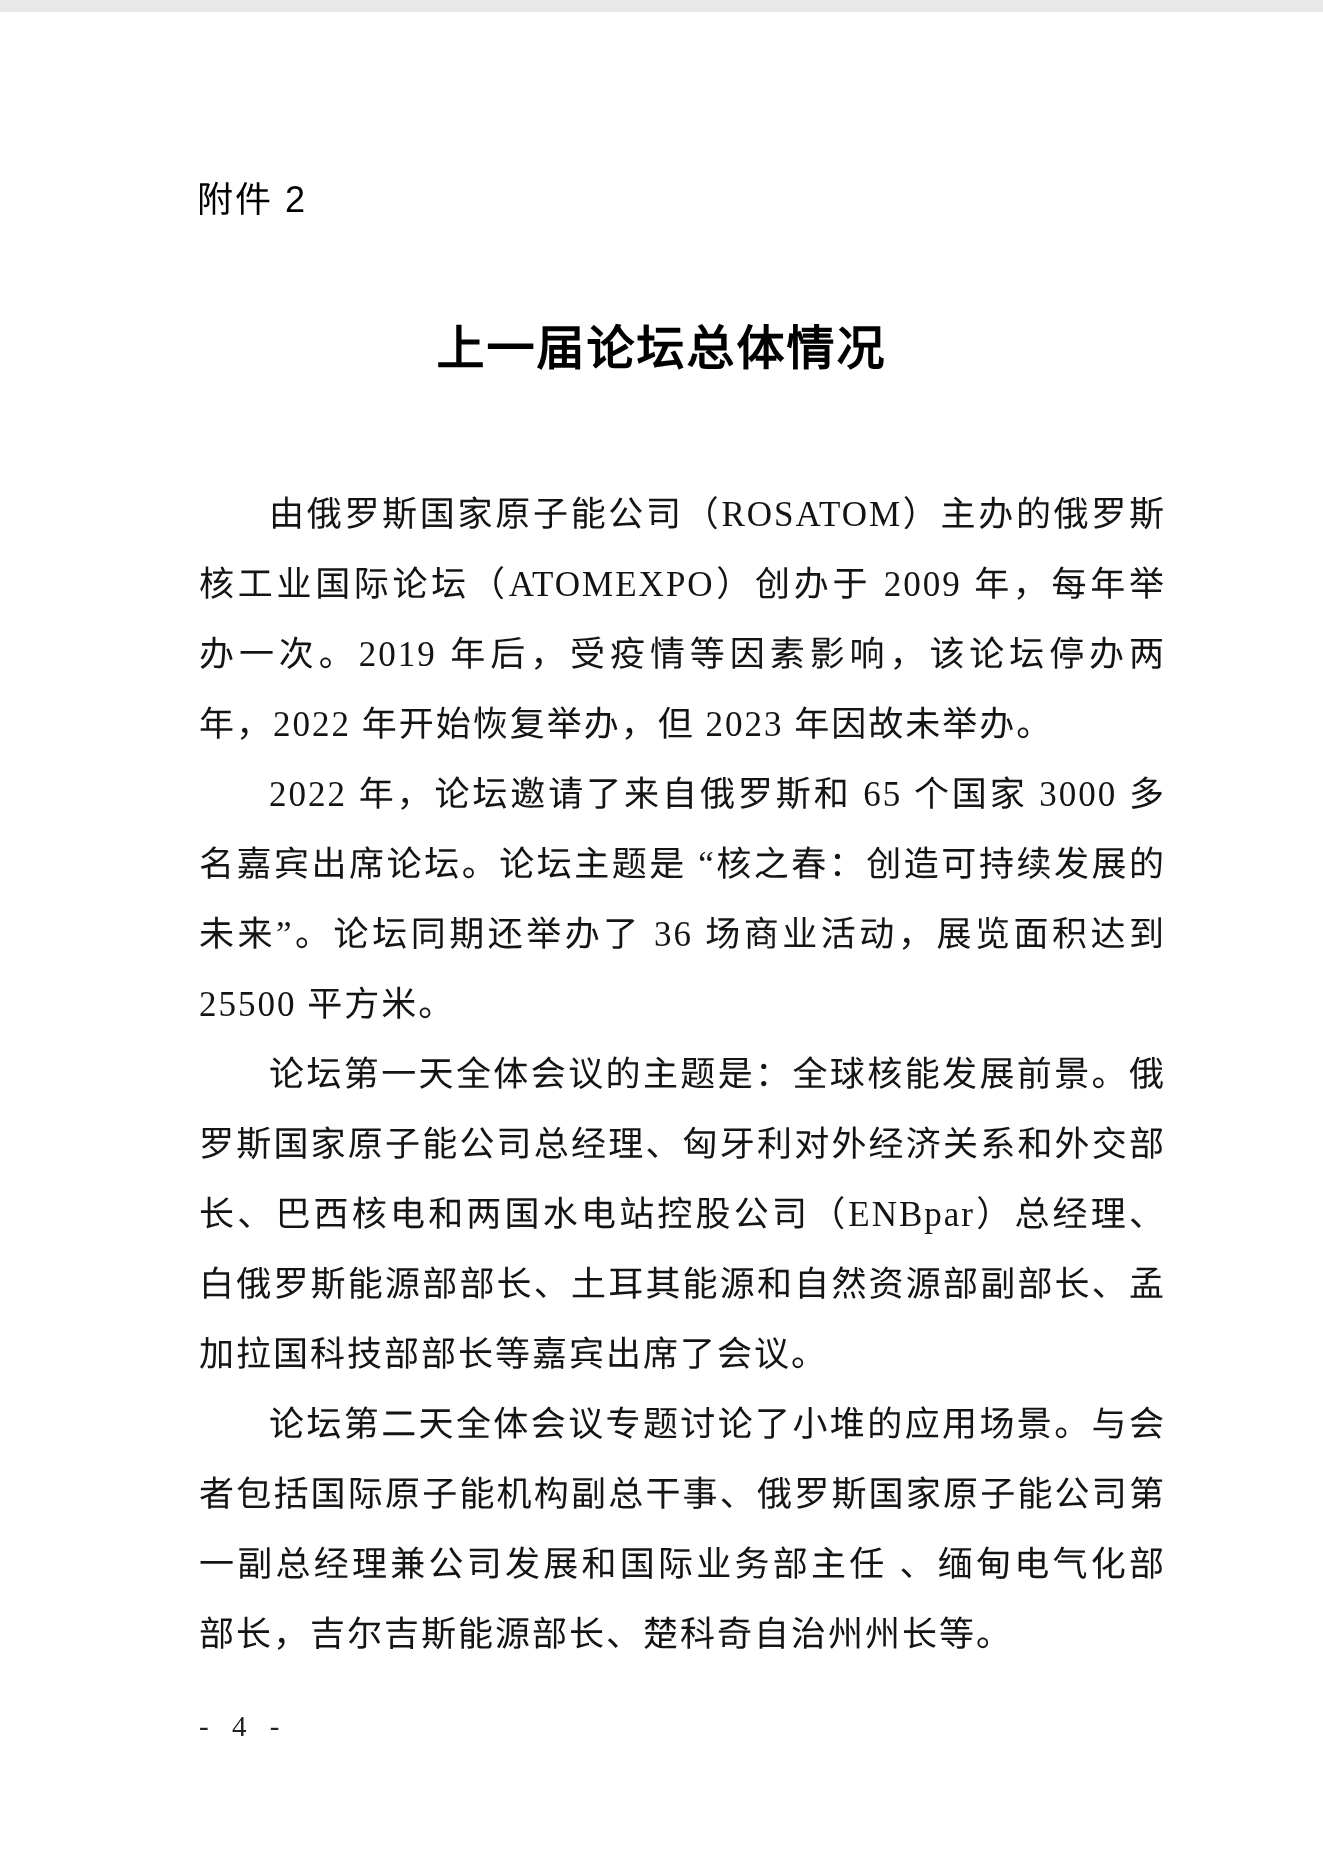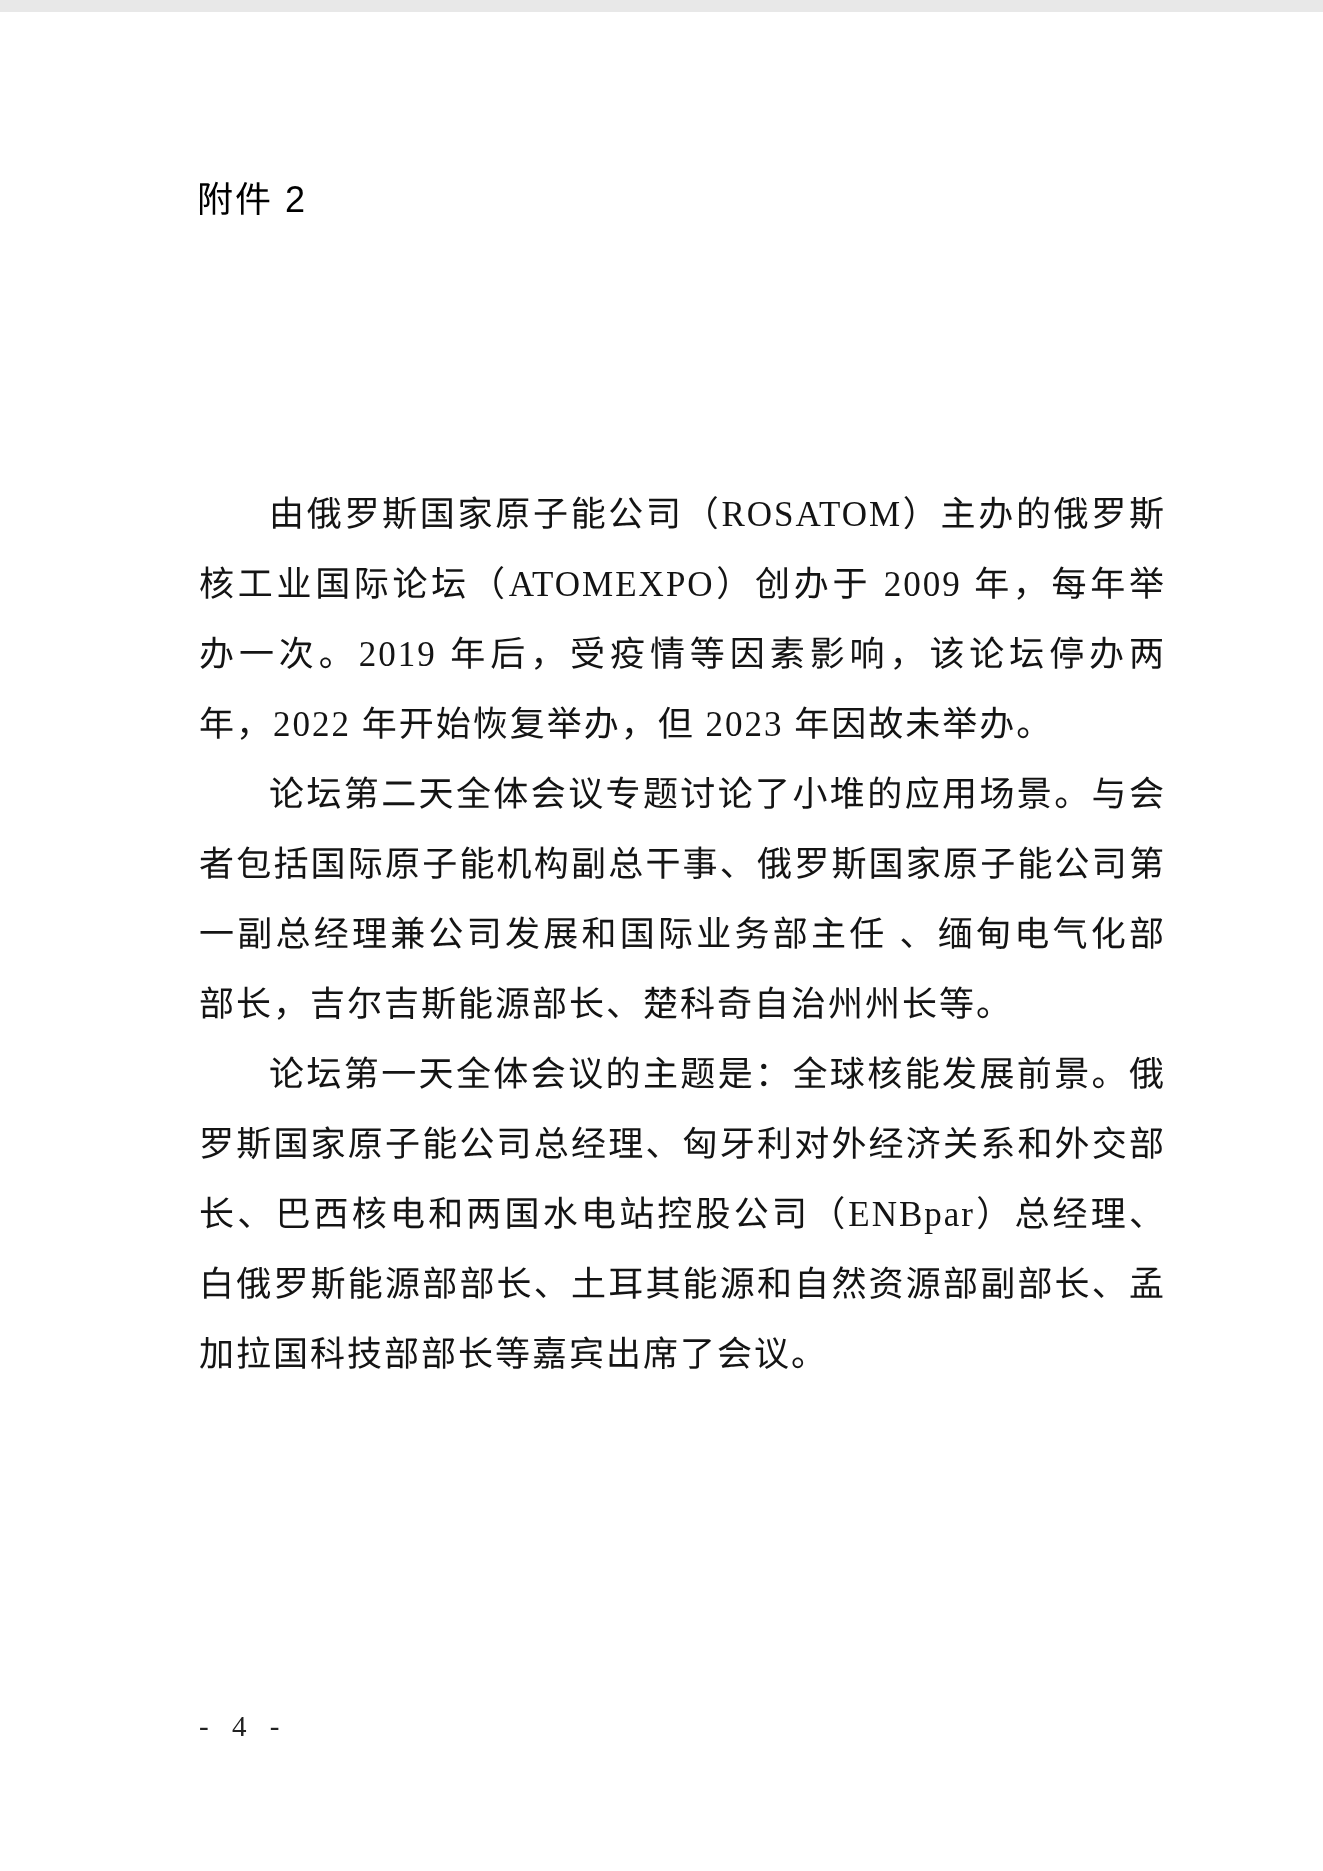--- a/index.html
+++ b/index.html
@@ -72,22 +72,24 @@
     white-space: nowrap;
   }
 </style>
 </head>
 <body>
 
 <div class="page">
 
   <div class="attachment-label">附件 2</div>
 
+  <h1 class="doc-title">上一届论坛总体情况</h1>
 
   <div class="doc-body">
     <p>由俄罗斯国家原子能公司（ROSATOM）主办的俄罗斯核工业国际论坛（ATOMEXPO）创办于 2009 年，每年举办一次。2019 年后，受疫情等因素影响，该论坛停办两年，2022 年开始恢复举办，但 2023 年因故未举办。</p>
+    <p>2022 年，论坛邀请了来自俄罗斯和 65 个国家 3000 多名嘉宾出席论坛。论坛主题是 “核之春：创造可持续发展的未来”。论坛同期还举办了 36 场商业活动，展览面积达到 25500 平方米。</p>
+    <p>论坛第一天全体会议的主题是：全球核能发展前景。俄罗斯国家原子能公司总经理、匈牙利对外经济关系和外交部长、巴西核电和两国水电站控股公司（ENBpar）总经理、白俄罗斯能源部部长、土耳其能源和自然资源部副部长、孟加拉国科技部部长等嘉宾出席了会议。</p>
     <p>论坛第二天全体会议专题讨论了小堆的应用场景。与会者包括国际原子能机构副总干事、俄罗斯国家原子能公司第一副总经理兼公司发展和国际业务部主任 、缅甸电气化部部长，吉尔吉斯能源部长、楚科奇自治州州长等。</p>
-    <p>论坛第一天全体会议的主题是：全球核能发展前景。俄罗斯国家原子能公司总经理、匈牙利对外经济关系和外交部长、巴西核电和两国水电站控股公司（ENBpar）总经理、白俄罗斯能源部部长、土耳其能源和自然资源部副部长、孟加拉国科技部部长等嘉宾出席了会议。</p>
   </div>
 
   <div class="page-number">- 4 -</div>
 
 </div>
 
 </body></html>

